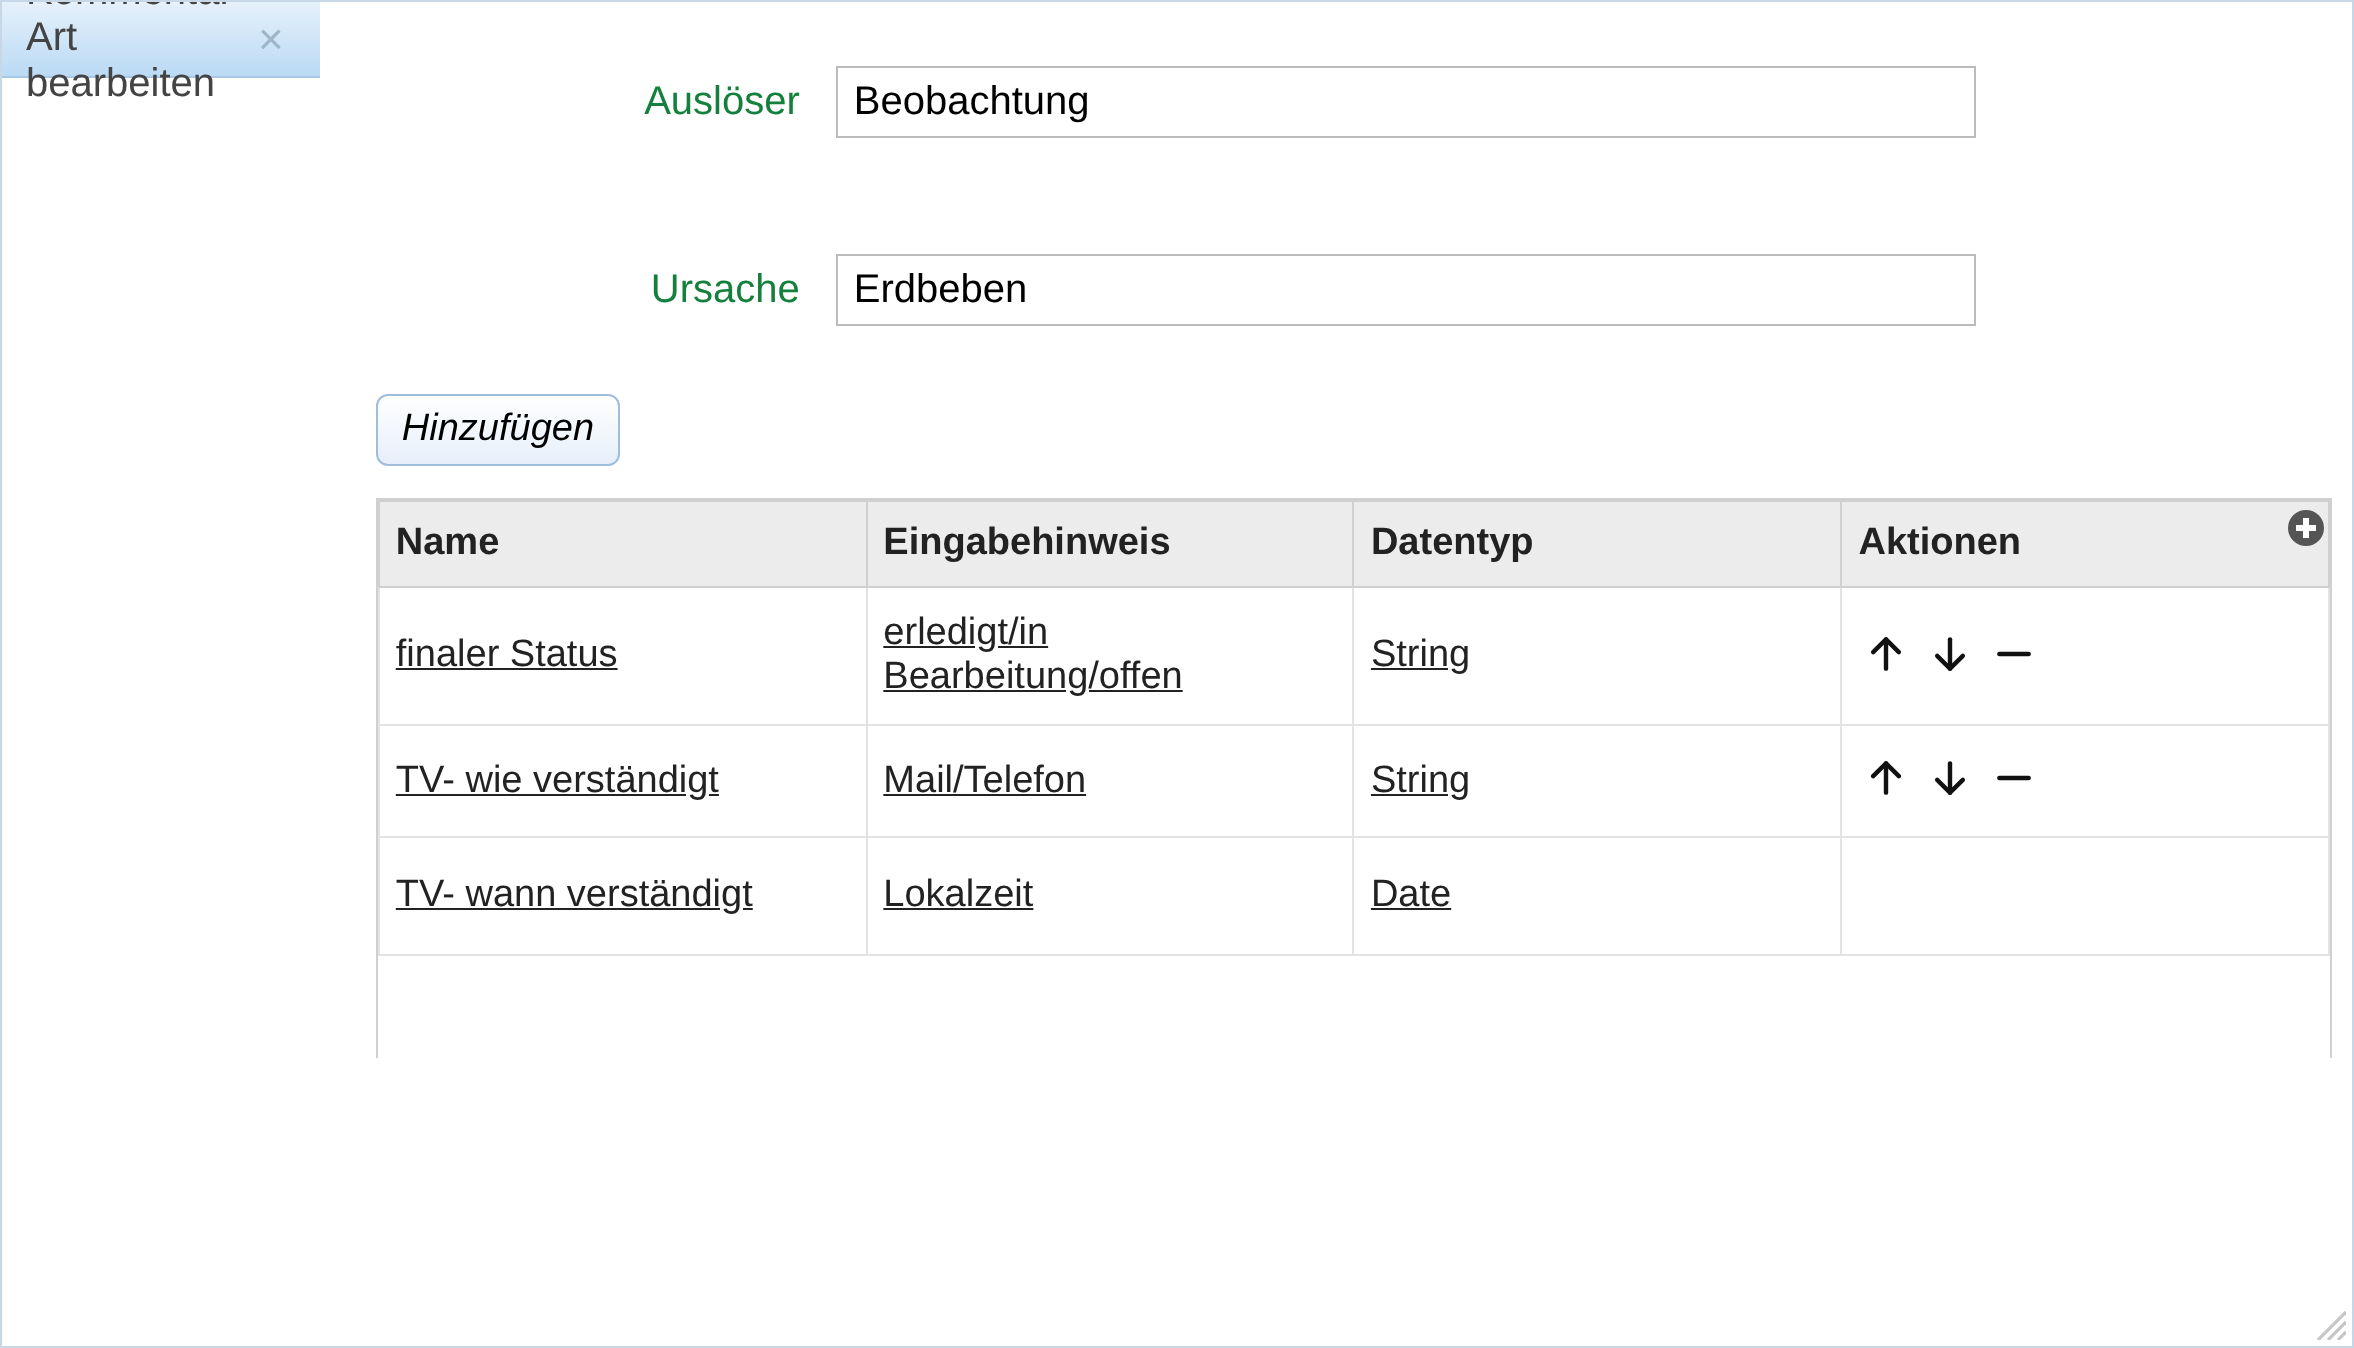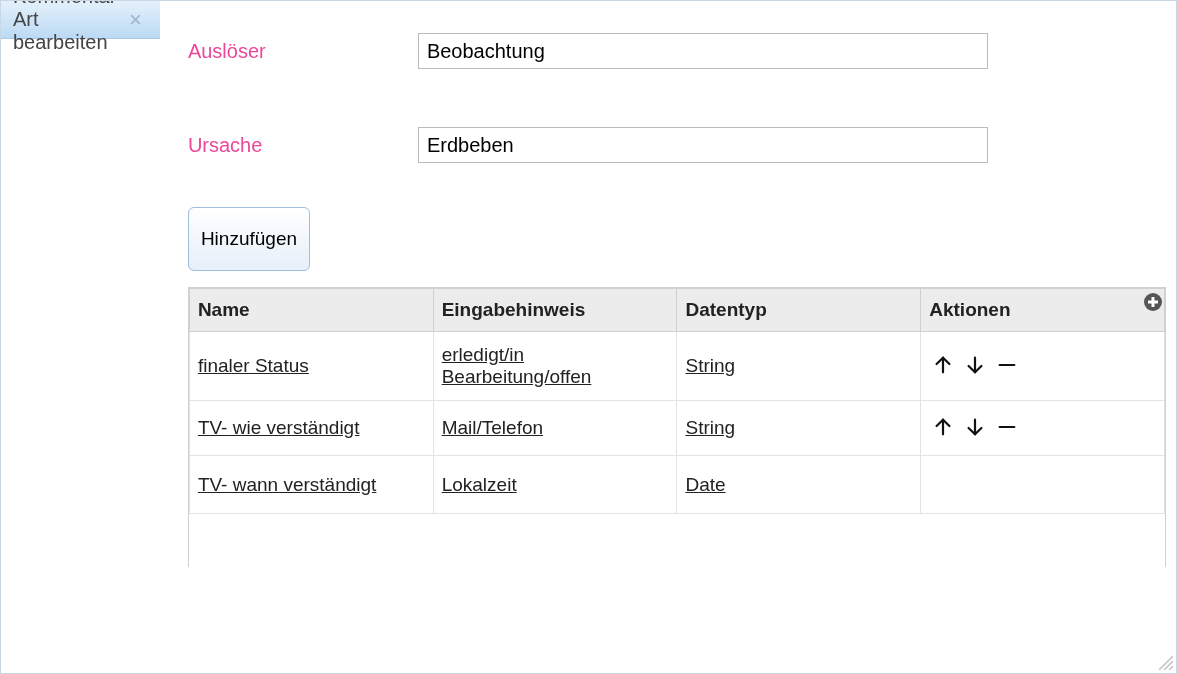--- a/index.html
+++ b/index.html
@@ -44,40 +44,42 @@
     display: flex;
     flex-direction: column;
   }
   .form-row {
     display: flex;
     align-items: center;
     margin: 14px 0 44px 0;
   }
   .form-row label {
     width: 230px;
+    text-align: right;
     padding-right: 18px;
     font-size: 20px;
-    color: #ec4899;
+    color: #15803d;
   }
   .form-row input[type="text"] {
     width: 570px;
     height: 36px;
     border: 1px solid #bbb;
     padding: 2px 8px;
     font-size: 20px;
     font-family: inherit;
   }
   .btn {
     font-family: inherit;
     font-size: 19px;
-    padding: 20px 12px;
+    padding: 6px 12px;
     border-radius: 6px;
     border: 1px solid #9fbddd;
     background: linear-gradient(#ffffff, #e6effa);
     cursor: pointer;
+    font-style: italic;
   }
   .btn.plain {
     border: 1px solid #c7c7c7;
     background: linear-gradient(#ffffff, #ececec);
   }
   .add-btn-wrap { margin: 4px 0 16px 0; }
   .table-area {
     position: relative;
     flex: 1 1 auto;
     display: flex;
@@ -161,21 +163,21 @@
     <span class="close">×</span>
   </div>
 
   <div class="content">
 
     <div class="form-row">
       <label>Auslöser</label>
       <input type="text" value="Beobachtung" style="">
     </div>
 
-    <div class="form-row" style="margin-bottom:40px;">
+    <div class="form-row" style="margin-bottom:30px;">
       <label>Ursache</label>
       <input type="text" value="Erdbeben" style="">
     </div>
 
     <div class="add-btn-wrap">
       <button class="btn">Hinzufügen</button>
     </div>
 
     <div class="table-area">
       <div class="plus-corner" title="add">

